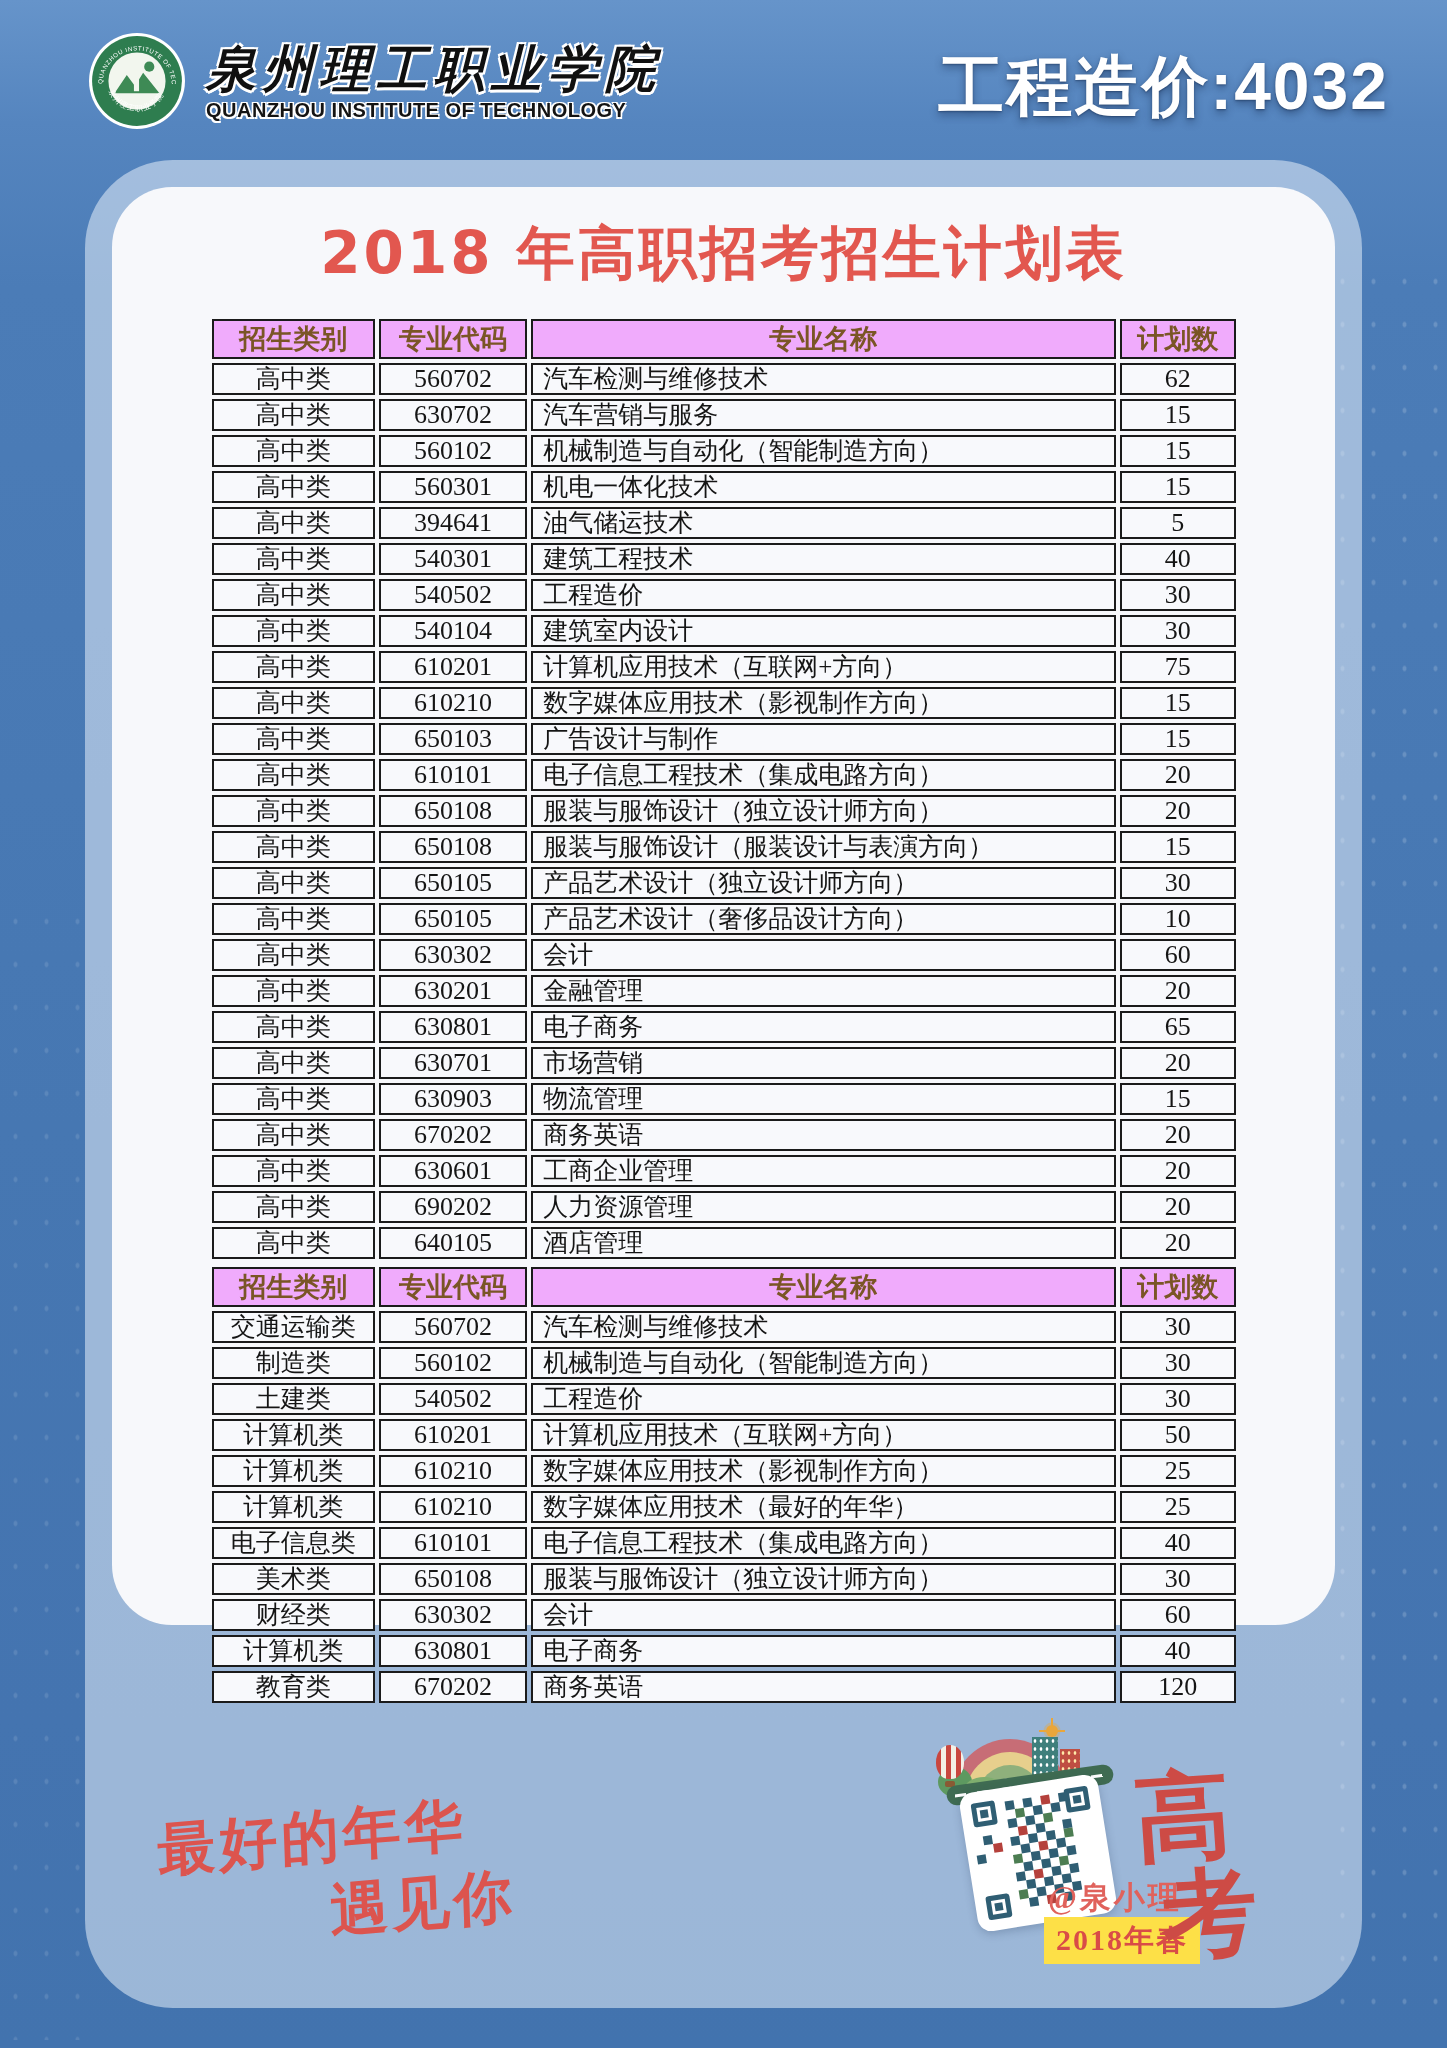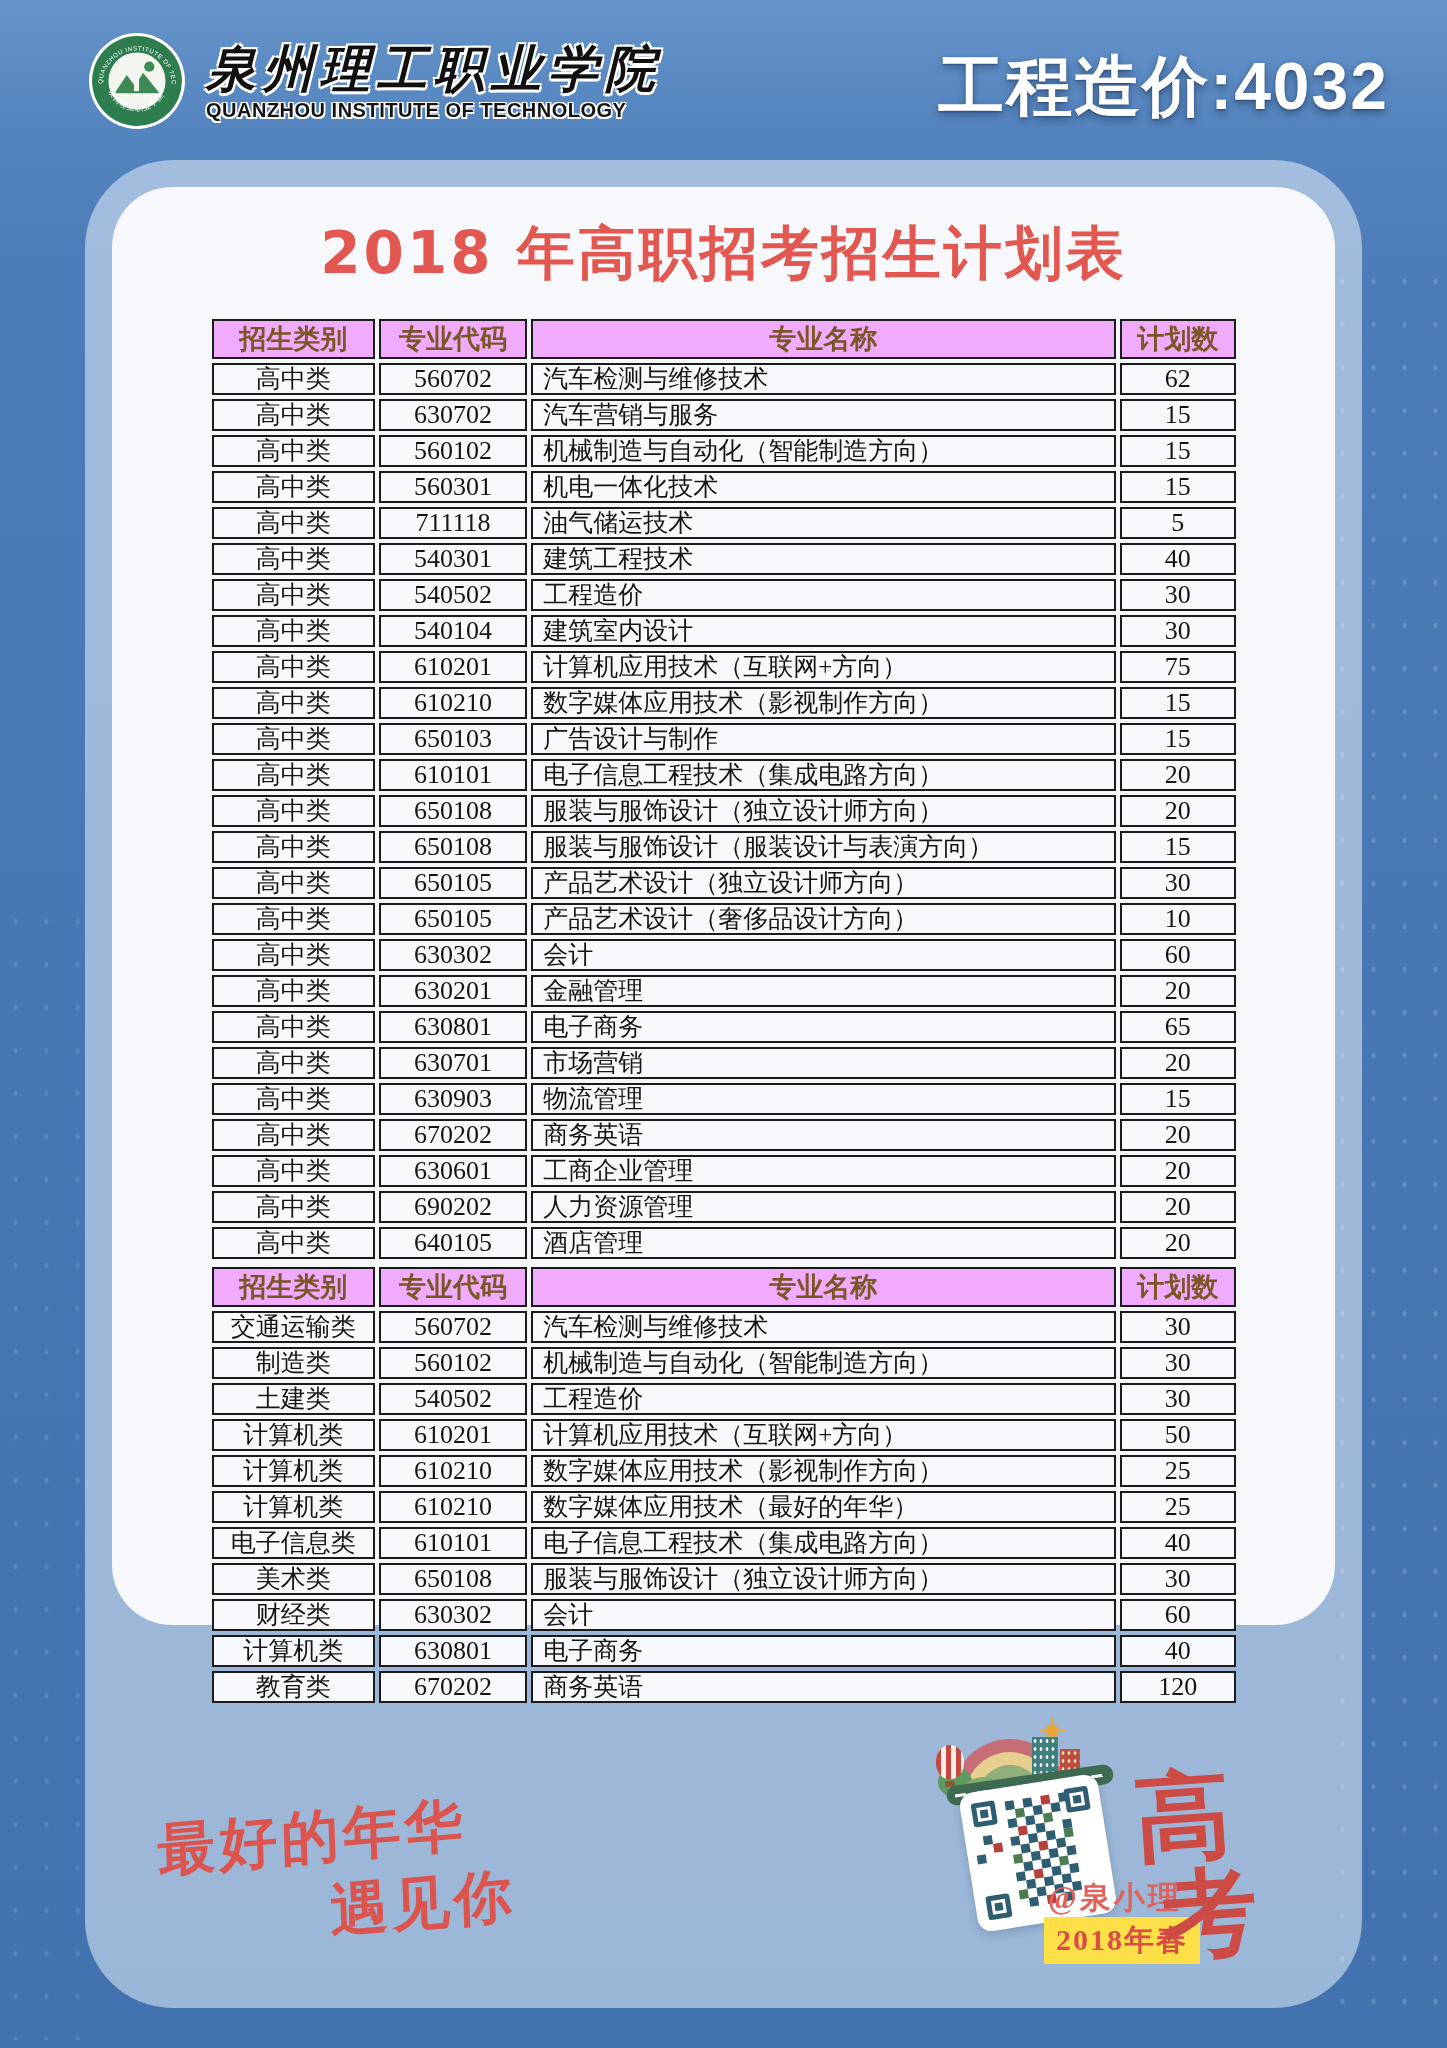--- a/index.html
+++ b/index.html
@@ -178,21 +178,21 @@
               <td class="c3">15</td>
             </tr>
             <tr>
               <td class="c0">高中类</td>
               <td class="c1">560301</td>
               <td class="c2">机电一体化技术</td>
               <td class="c3">15</td>
             </tr>
             <tr>
               <td class="c0">高中类</td>
-              <td class="c1">711118</td>
+              <td class="c1">394641</td>
               <td class="c2">油气储运技术</td>
               <td class="c3">5</td>
             </tr>
             <tr>
               <td class="c0">高中类</td>
               <td class="c1">540301</td>
               <td class="c2">建筑工程技术</td>
               <td class="c3">40</td>
             </tr>
             <tr>

